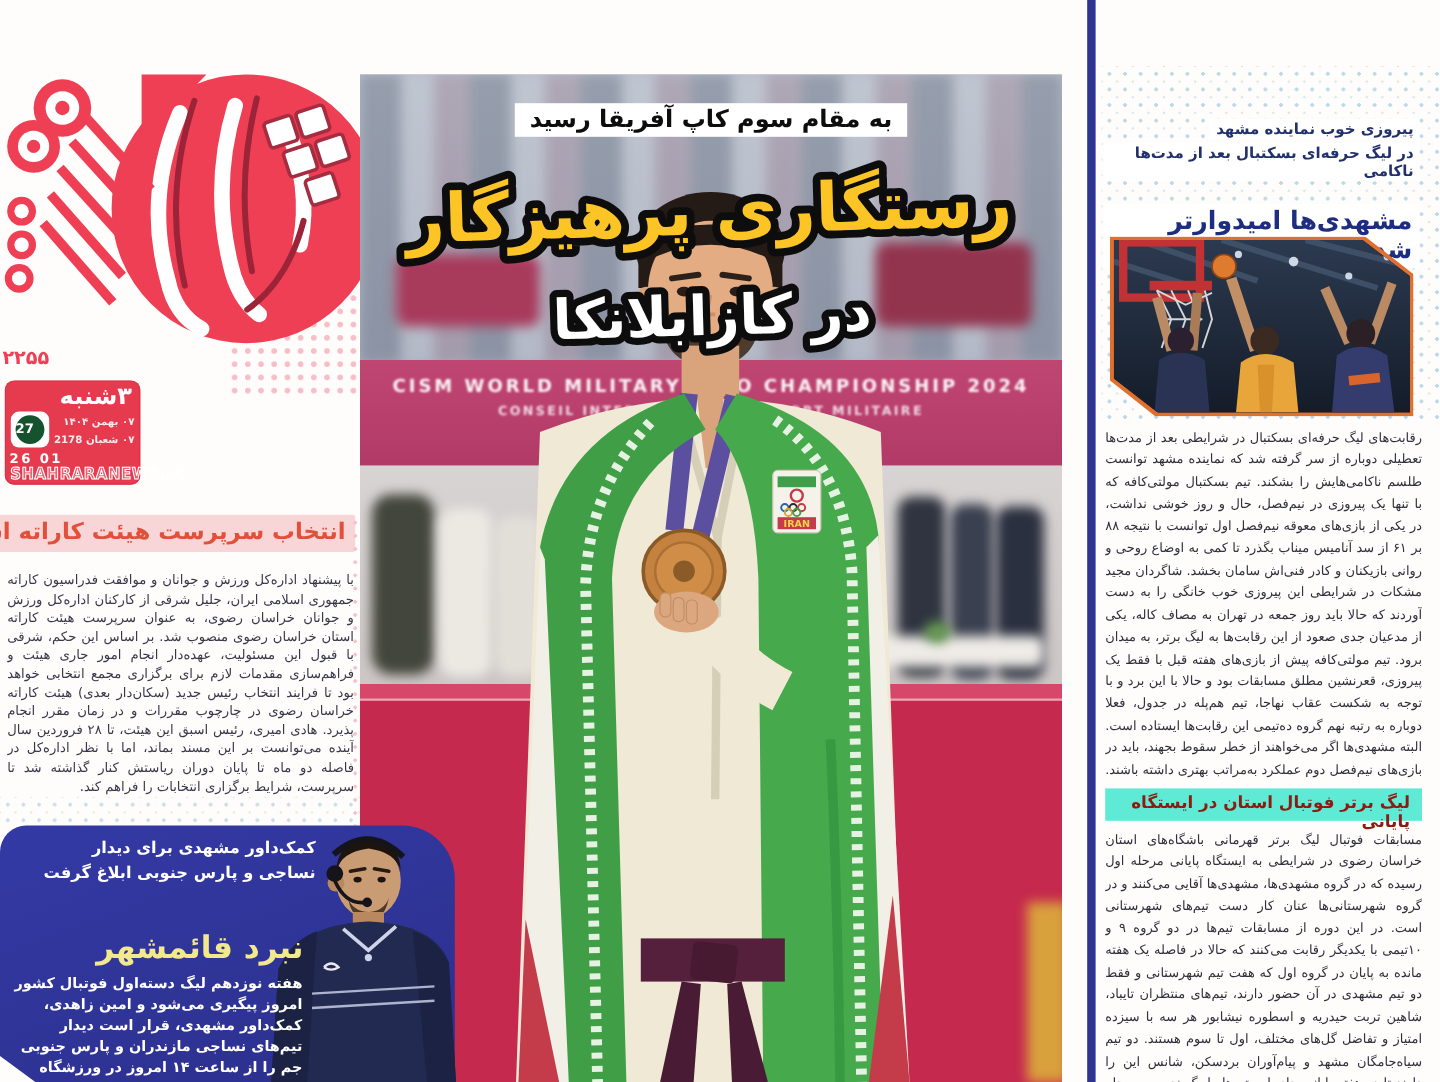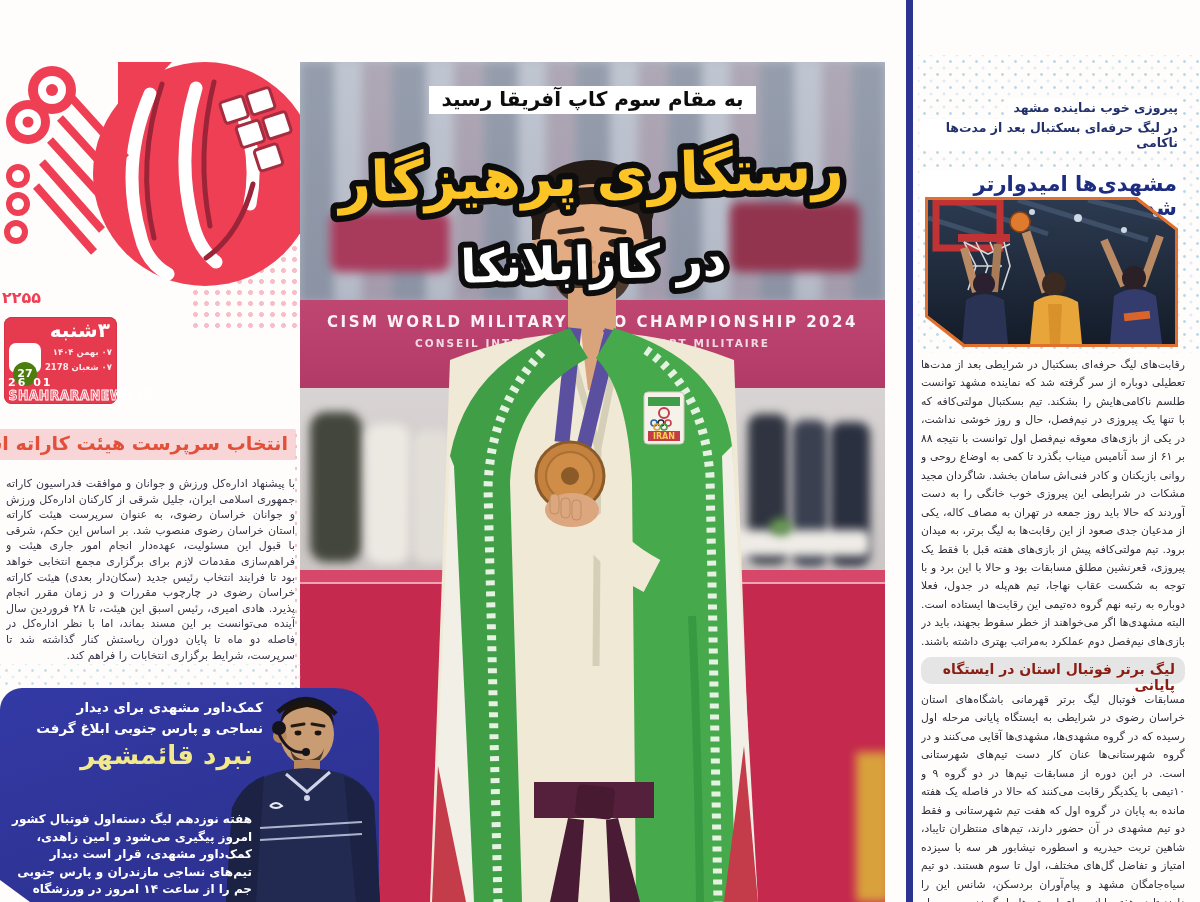--- a/index.html
+++ b/index.html
@@ -15,42 +15,42 @@
              background-size:8px 11px;}
   .halftone-pink{background-image:radial-gradient(circle,#f6aebb 2.2px,transparent 2.5px);
              background-size:11px 11px;}
   
   .bk-kicker-line span{display:inline-block;background:#fff;padding:1px 5px;
       font-size:12.5px;font-weight:bold;color:#22306c;}
   .bk-headline span{display:inline-block;background:#fff;padding:2px 6px 3px;
       font-size:21px;font-weight:bold;color:#1d2d80;letter-spacing:-.3px;}
   .body-text{font-size:10.8px;line-height:18.45px;text-align:justify;color:#30303c;
       overflow:hidden;}
-  .fb-subhead{background:#e5e5e5;border-radius:10px;}
+  .fb-subhead{background:#5eead4;border-radius:0;}
   .fb-subhead span{display:block;padding:4px 10px 0 0;font-size:14px;font-weight:bold;color:#8c1c12;}
   
   .bk-frame{clip-path:polygon(0 0,84% 0,100% 21%,100% 100%,15% 100%,0 80%);background:#e16f2d;}
   .bk-frame-inner{position:absolute;left:3px;top:3px;right:3px;bottom:3px;
       clip-path:polygon(0 0,84% 0,100% 21%,100% 100%,15% 100%,0 80%);overflow:hidden;background:#16202e;}
   
   .photo{overflow:hidden;background:#b9b4b6;}
   .blur{filter:blur(5px);}
   .banner-l1{text-align:center;font-weight:bold;font-size:15px;letter-spacing:2.5px;
       color:rgba(255,255,255,.93);padding-top:13px;filter:blur(.7px);white-space:nowrap;}
   .banner-l2{text-align:center;font-weight:bold;font-size:10.5px;letter-spacing:2px;
       color:rgba(255,255,255,.8);padding-top:6px;filter:blur(.7px);white-space:nowrap;}
   .kick{display:table;margin:0 auto 7px;background:#fff;padding:1px 12px 3px;
       font-size:20px;font-weight:bold;color:#0d0d0d;white-space:nowrap;}
   
   .issue{font-size:16px;font-weight:bold;color:#ee3f55;letter-spacing:11px;text-align:left;}
   .datebox{background:#e63b4f;border-radius:8px;box-shadow:0 0 0 1px #d83247 inset;}
   .datebox .weekday{position:absolute;right:7px;top:1px;color:#fff;font-size:20px;font-weight:bold;}
   .datebox .sq{position:absolute;left:5px;top:26px;width:32px;height:30px;background:#fff;border-radius:7px;}
-  .datebox .circ{position:absolute;left:4px;top:19px;width:24px;height:24px;border-radius:50%;
-      background:#4d7c0f;color:#fff;font-size:11px;font-weight:bold;text-align:center;line-height:24px;}
+  .datebox .circ{position:absolute;left:4px;top:3px;width:24px;height:24px;border-radius:50%;
+      background:#14532d;color:#fff;font-size:11px;font-weight:bold;text-align:left;line-height:24px;}
   .datebox .greg{position:absolute;left:4px;top:59px;color:#fff;font-size:11px;font-weight:bold;letter-spacing:2px;}
   .datebox .drow{position:absolute;right:5px;color:#ffe9ec;font-size:8.5px;font-weight:bold;white-space:nowrap;margin-left:45px;}
   .datebox .site{position:absolute;left:0;right:0;bottom:1px;text-align:center;font-size:13.5px;
       font-weight:bold;letter-spacing:.5px;color:rgba(255,255,255,.2);
       -webkit-text-stroke:.9px #fff;transform:scaleX(.92);}
   .karate-head{text-align:right;white-space:nowrap;}
   .karate-head .main{display:inline-block;background:#f8d5d6;color:#e2503a;font-size:19px;
       font-weight:bold;padding:3px 8px 6px;border-radius:2px;}
   .karate-body{font-size:11px;line-height:15.6px;text-align:justify;color:#38384a;overflow:hidden;}
   
@@ -362,18 +362,18 @@
       <path d="M48,138 L150,132" fill="none"></path>
         <path d="M48,150 L150,144" fill="none"></path>
     </g>
     <path d="M58,116 Q64,110 70,116 Q64,120 58,116" stroke="#e8eaf4" stroke-width="2" fill="none"></path>
     <circle cx="95" cy="108" r="3" fill="#cfd4e8"></circle>
   </svg>
   <div class="abs fa" style="left:10px;top:697px;width:253px;z-index:9;">
     <div class="nb-kick">کمک‌داور مشهدی برای دیدار</div>
     <div class="nb-kick">نساجی و پارس جنوبی ابلاغ گرفت</div>
   </div>
-  <div class="abs fa nb-head" style="left:0;top:740px;width:253px;z-index:9;">نبرد قائمشهر</div>
+  <div class="abs fa nb-head" style="left:0;top:775px;width:253px;z-index:9;">نبرد قائمشهر</div>
   <div class="abs fa nb-body" style="left:6px;top:811px;width:246px;height:91px;z-index:9;">هفته نوزدهم لیگ دسته‌اول فوتبال کشور امروز پیگیری می‌شود و امین زاهدی، کمک‌داور مشهدی، قرار است دیدار تیم‌های نساجی مازندران و پارس جنوبی جم را از ساعت ۱۴ امروز در ورزشگاه وطنی قائمشهر پرچم بزند. این دیدار یکی از حساس‌ترین</div>
   <div class="abs" style="left:0;top:880px;width:0;height:0;z-index:10;
        border-bottom:22px solid #fefdfb;border-right:30px solid transparent;"></div>
 
 </div>
 
 </body></html>

